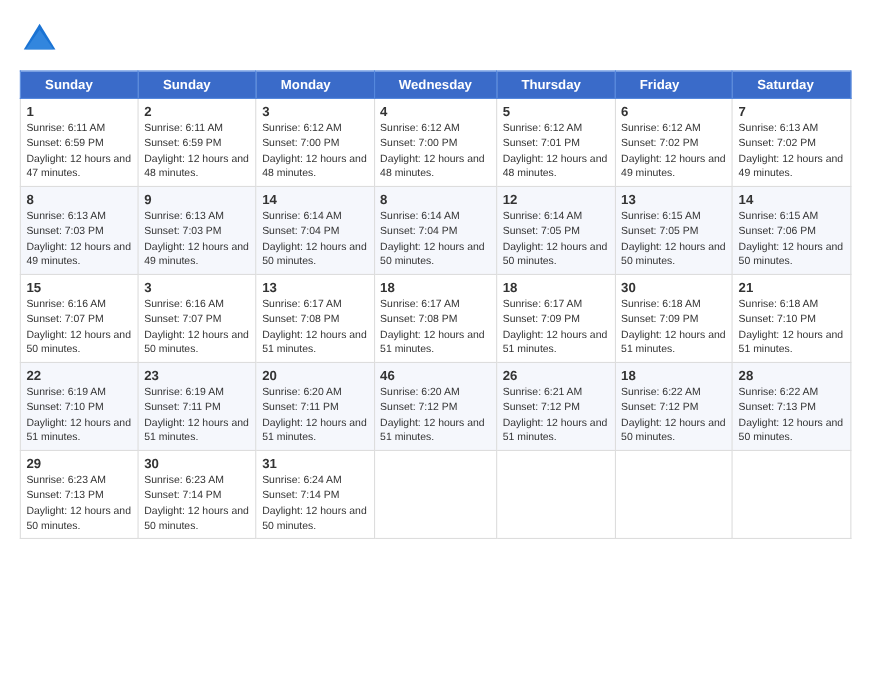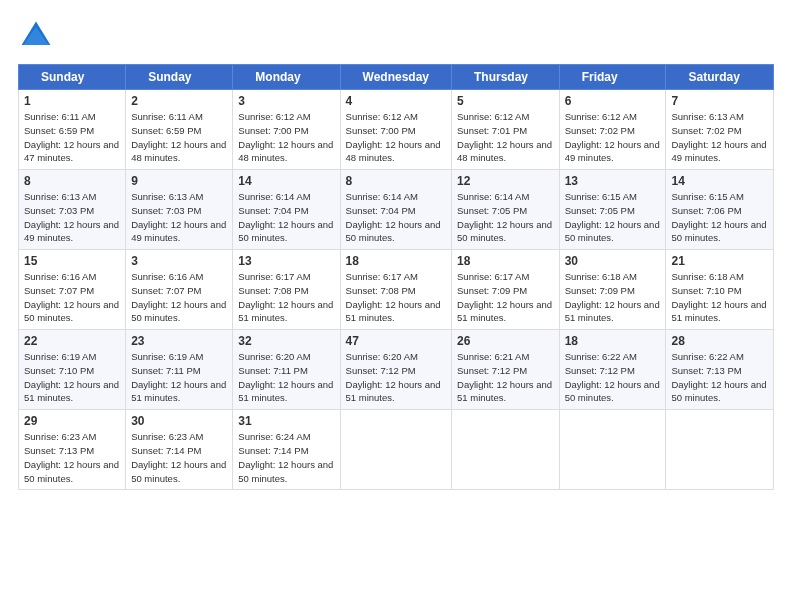--- a/index.html
+++ b/index.html
@@ -309,29 +309,29 @@
       </td>
           <td>
         <span class="day-num">23</span>
         <span class="day-info">
           Sunrise: 6:19 AM<br>
           Sunset: 7:11 PM<br>
           Daylight: 12 hours and 51 minutes.
         </span>
       </td>
           <td>
-        <span class="day-num">32</span>
+        <span class="day-num">20</span>
         <span class="day-info">
           Sunrise: 6:20 AM<br>
           Sunset: 7:11 PM<br>
           Daylight: 12 hours and 51 minutes.
         </span>
       </td>
           <td>
-        <span class="day-num">47</span>
+        <span class="day-num">46</span>
         <span class="day-info">
           Sunrise: 6:20 AM<br>
           Sunset: 7:12 PM<br>
           Daylight: 12 hours and 51 minutes.
         </span>
       </td>
           <td>
         <span class="day-num">26</span>
         <span class="day-info">
           Sunrise: 6:21 AM<br>

